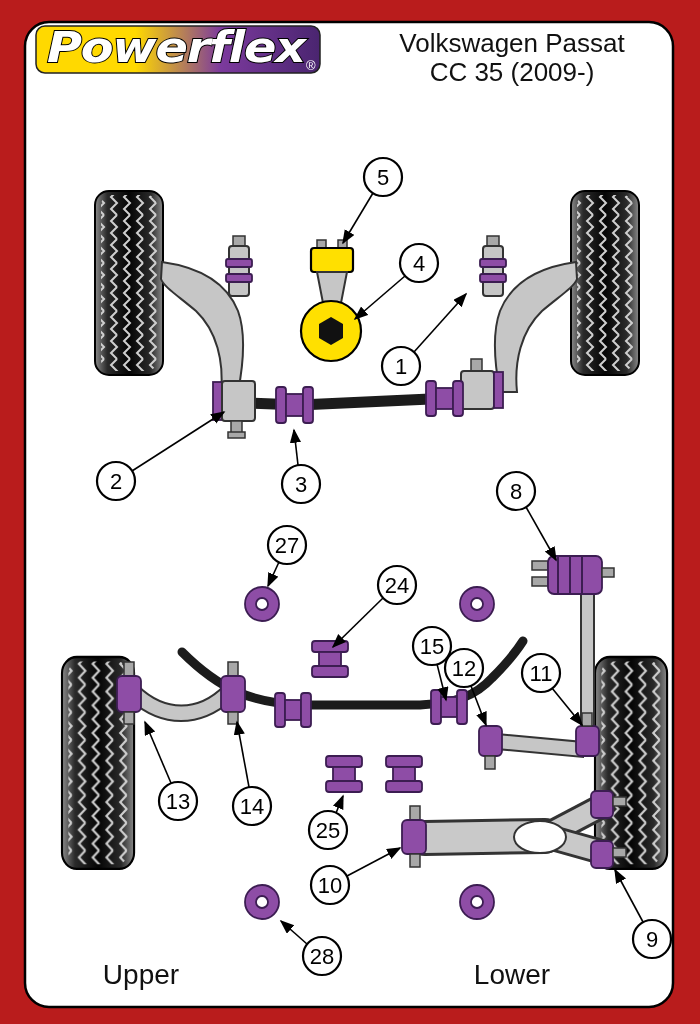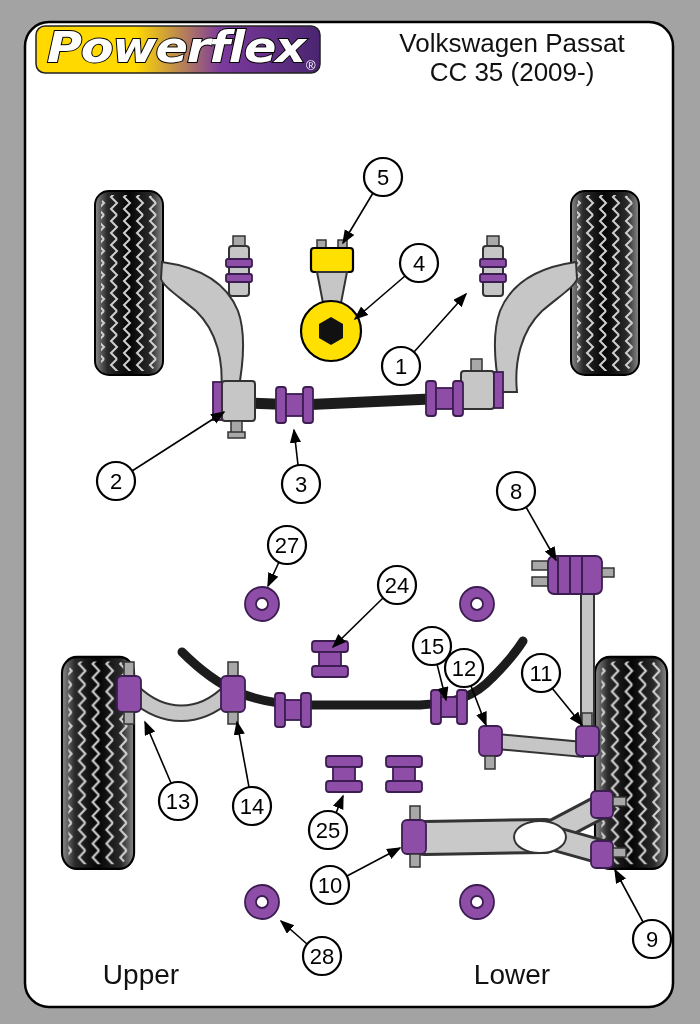--- a/index.html
+++ b/index.html
@@ -1,16 +1,16 @@
 <!DOCTYPE html>
 <html><head>
 <meta charset="utf-8">
 <style>
   html,body{margin:0;padding:0;background:#fff;}
-  .page{width:700px;height:1024px;position:relative;background:#a3a3a3;overflow:hidden;}
+  .page{width:700px;height:1024px;position:relative;background:#b91c1c;overflow:hidden;}
   svg{display:block;}
   text{font-family:"Liberation Sans",sans-serif;}
   .callout-circle{fill:#fff;stroke:#000;stroke-width:2.2;}
   .callout-arrow{stroke:#000;stroke-width:1.6;fill:none;}
   .callout-num{font-size:22px;fill:#000;text-anchor:middle;}
   .title-text{font-size:26px;fill:#111;text-anchor:middle;}
   .section-label{font-size:28px;fill:#111;text-anchor:middle;}
   .logo-text{font-family:"DejaVu Sans",sans-serif;font-style:italic;font-weight:700;font-size:42px;
              fill:#fff;stroke:#000;stroke-width:1.8;paint-order:stroke;letter-spacing:-1px;text-anchor:middle;}
   .logo-reg{font-size:13px;fill:#fff;}

